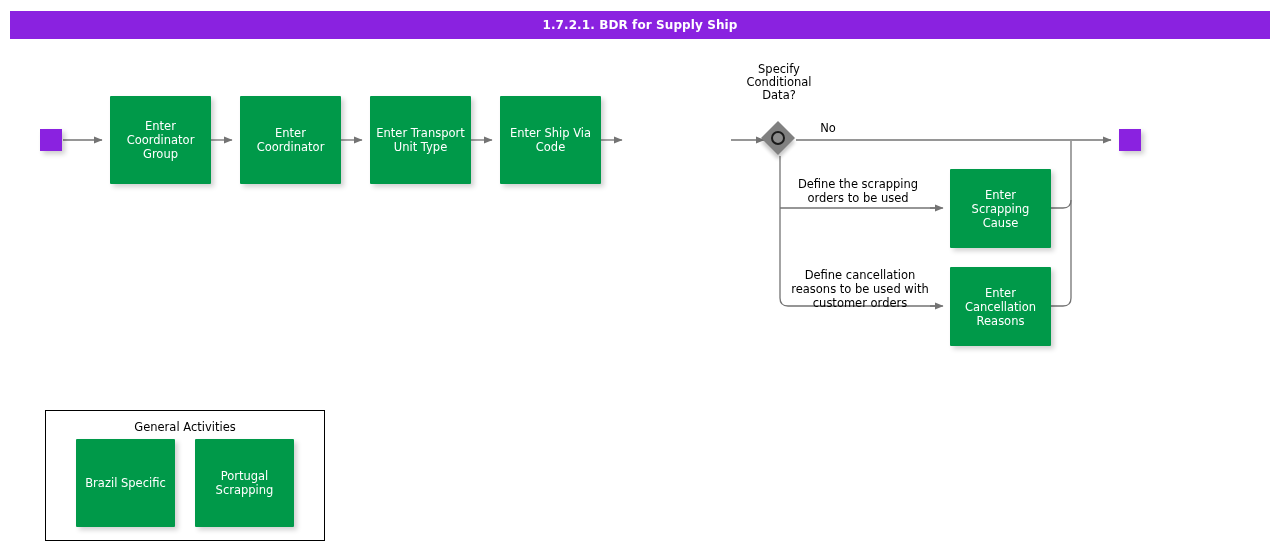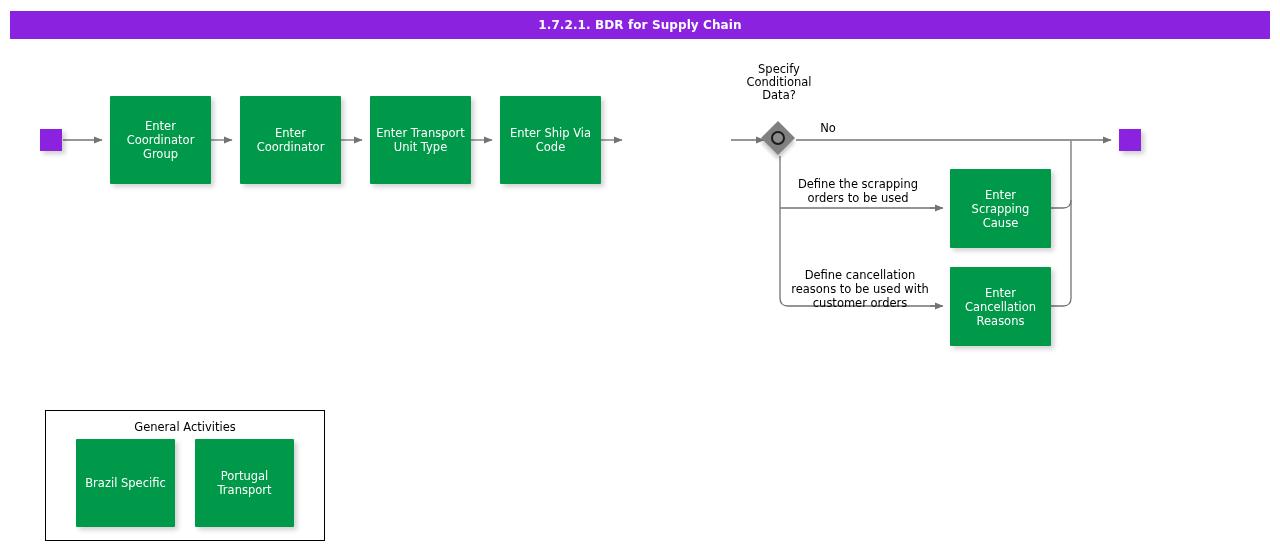--- a/index.html
+++ b/index.html
@@ -143,21 +143,21 @@
   .legend .task { font-size: 11.5px; }
 
   svg.wires { position: absolute; left: 0; top: 0; width: 1280px; height: 550px; pointer-events: none; }
 </style>
 </head>
 <body>
 
 <div id="canvas">
 
   <div class="titlebar">
-    <div class="titletext">1.7.2.1. BDR for Supply Chain</div>
+    <div class="titletext">1.7.2.1. BDR for Supply Ship</div>
   </div>
 
   <svg class="wires" viewBox="0 0 1280 550">
     <defs>
       <marker id="arrow" markerWidth="9" markerHeight="9" refX="8.4" refY="4.5" orient="auto" markerUnits="userSpaceOnUse">
         <path d="M0,0.8 L9,4.5 L0,8.2 Z" fill="#737373"></path>
       </marker>
     </defs>
     <g stroke="#737373" stroke-width="1.3" fill="none">
 
@@ -242,17 +242,17 @@
   </div>
 
   <div class="legend">
     <div class="legend-title">General Activities</div>
 
     <div class="node task" style="left:30px; top:28px; width:99px; height:88px;">
       <span>Brazil Specific</span>
     </div>
 
     <div class="node task" style="left:149px; top:28px; width:99px; height:88px;">
-      <span>Portugal Transport</span>
+      <span>Portugal Scrapping</span>
     </div>
   </div>
 
 </div>
 
 </body></html>

